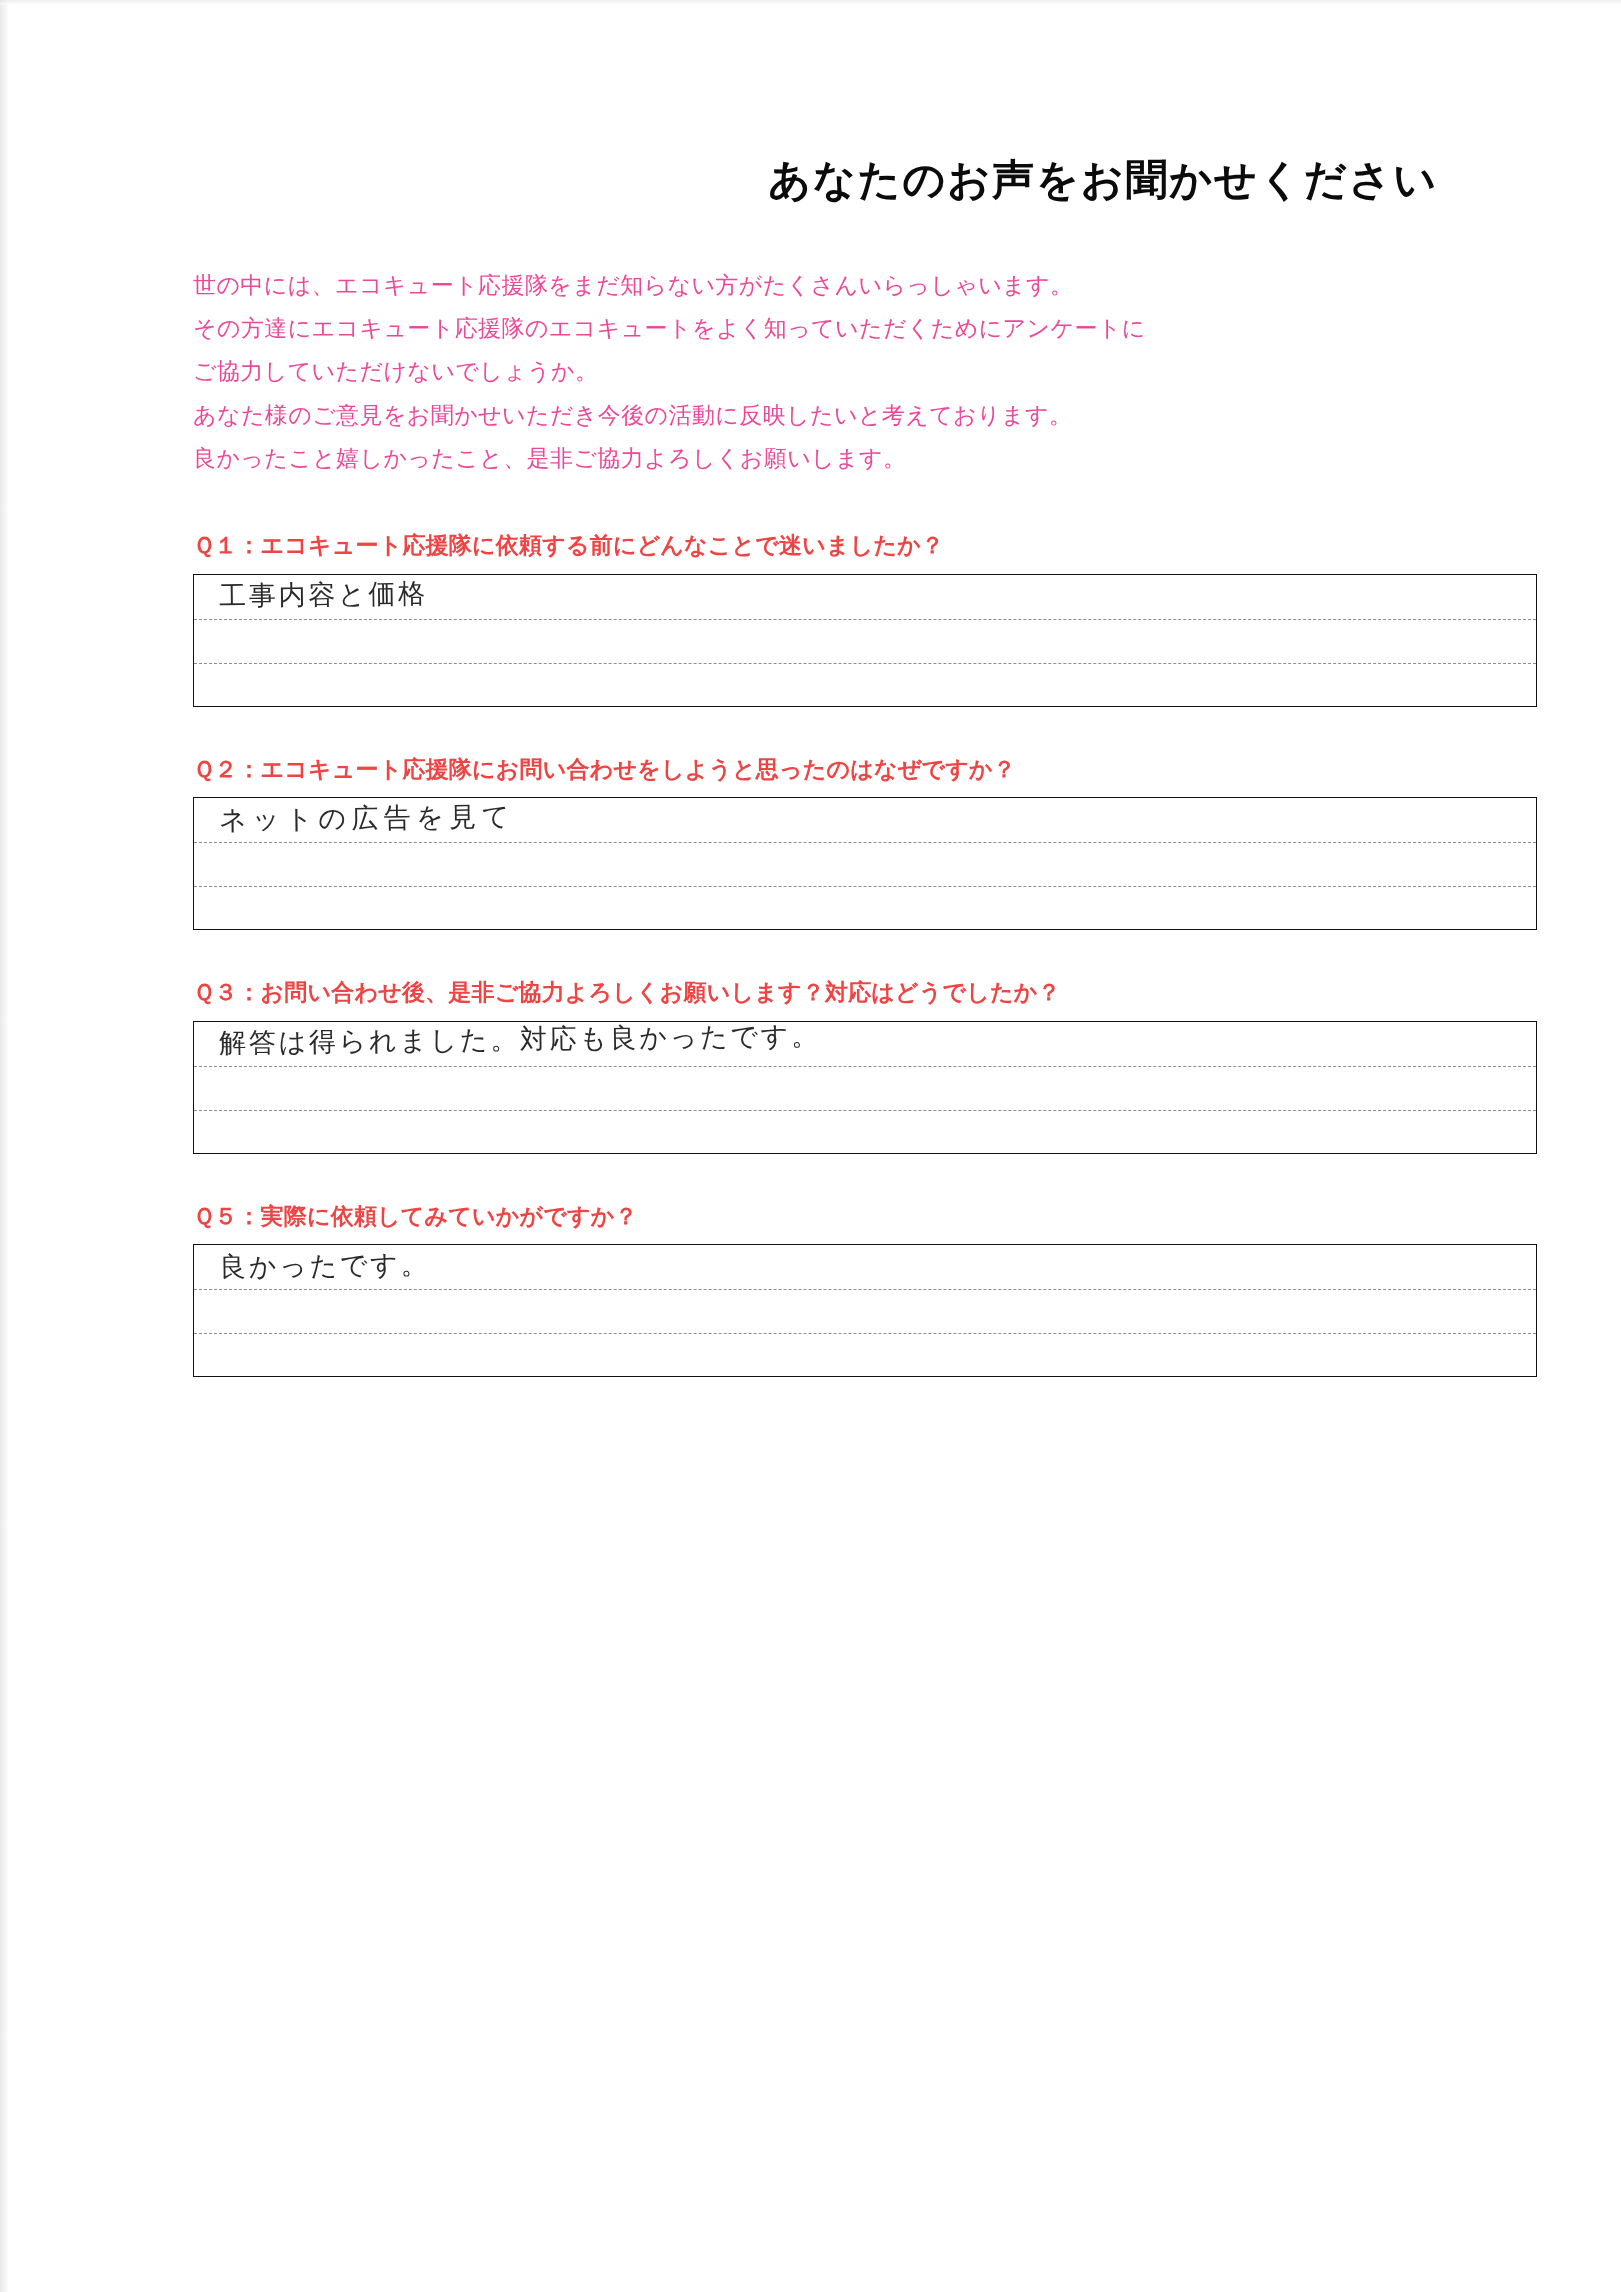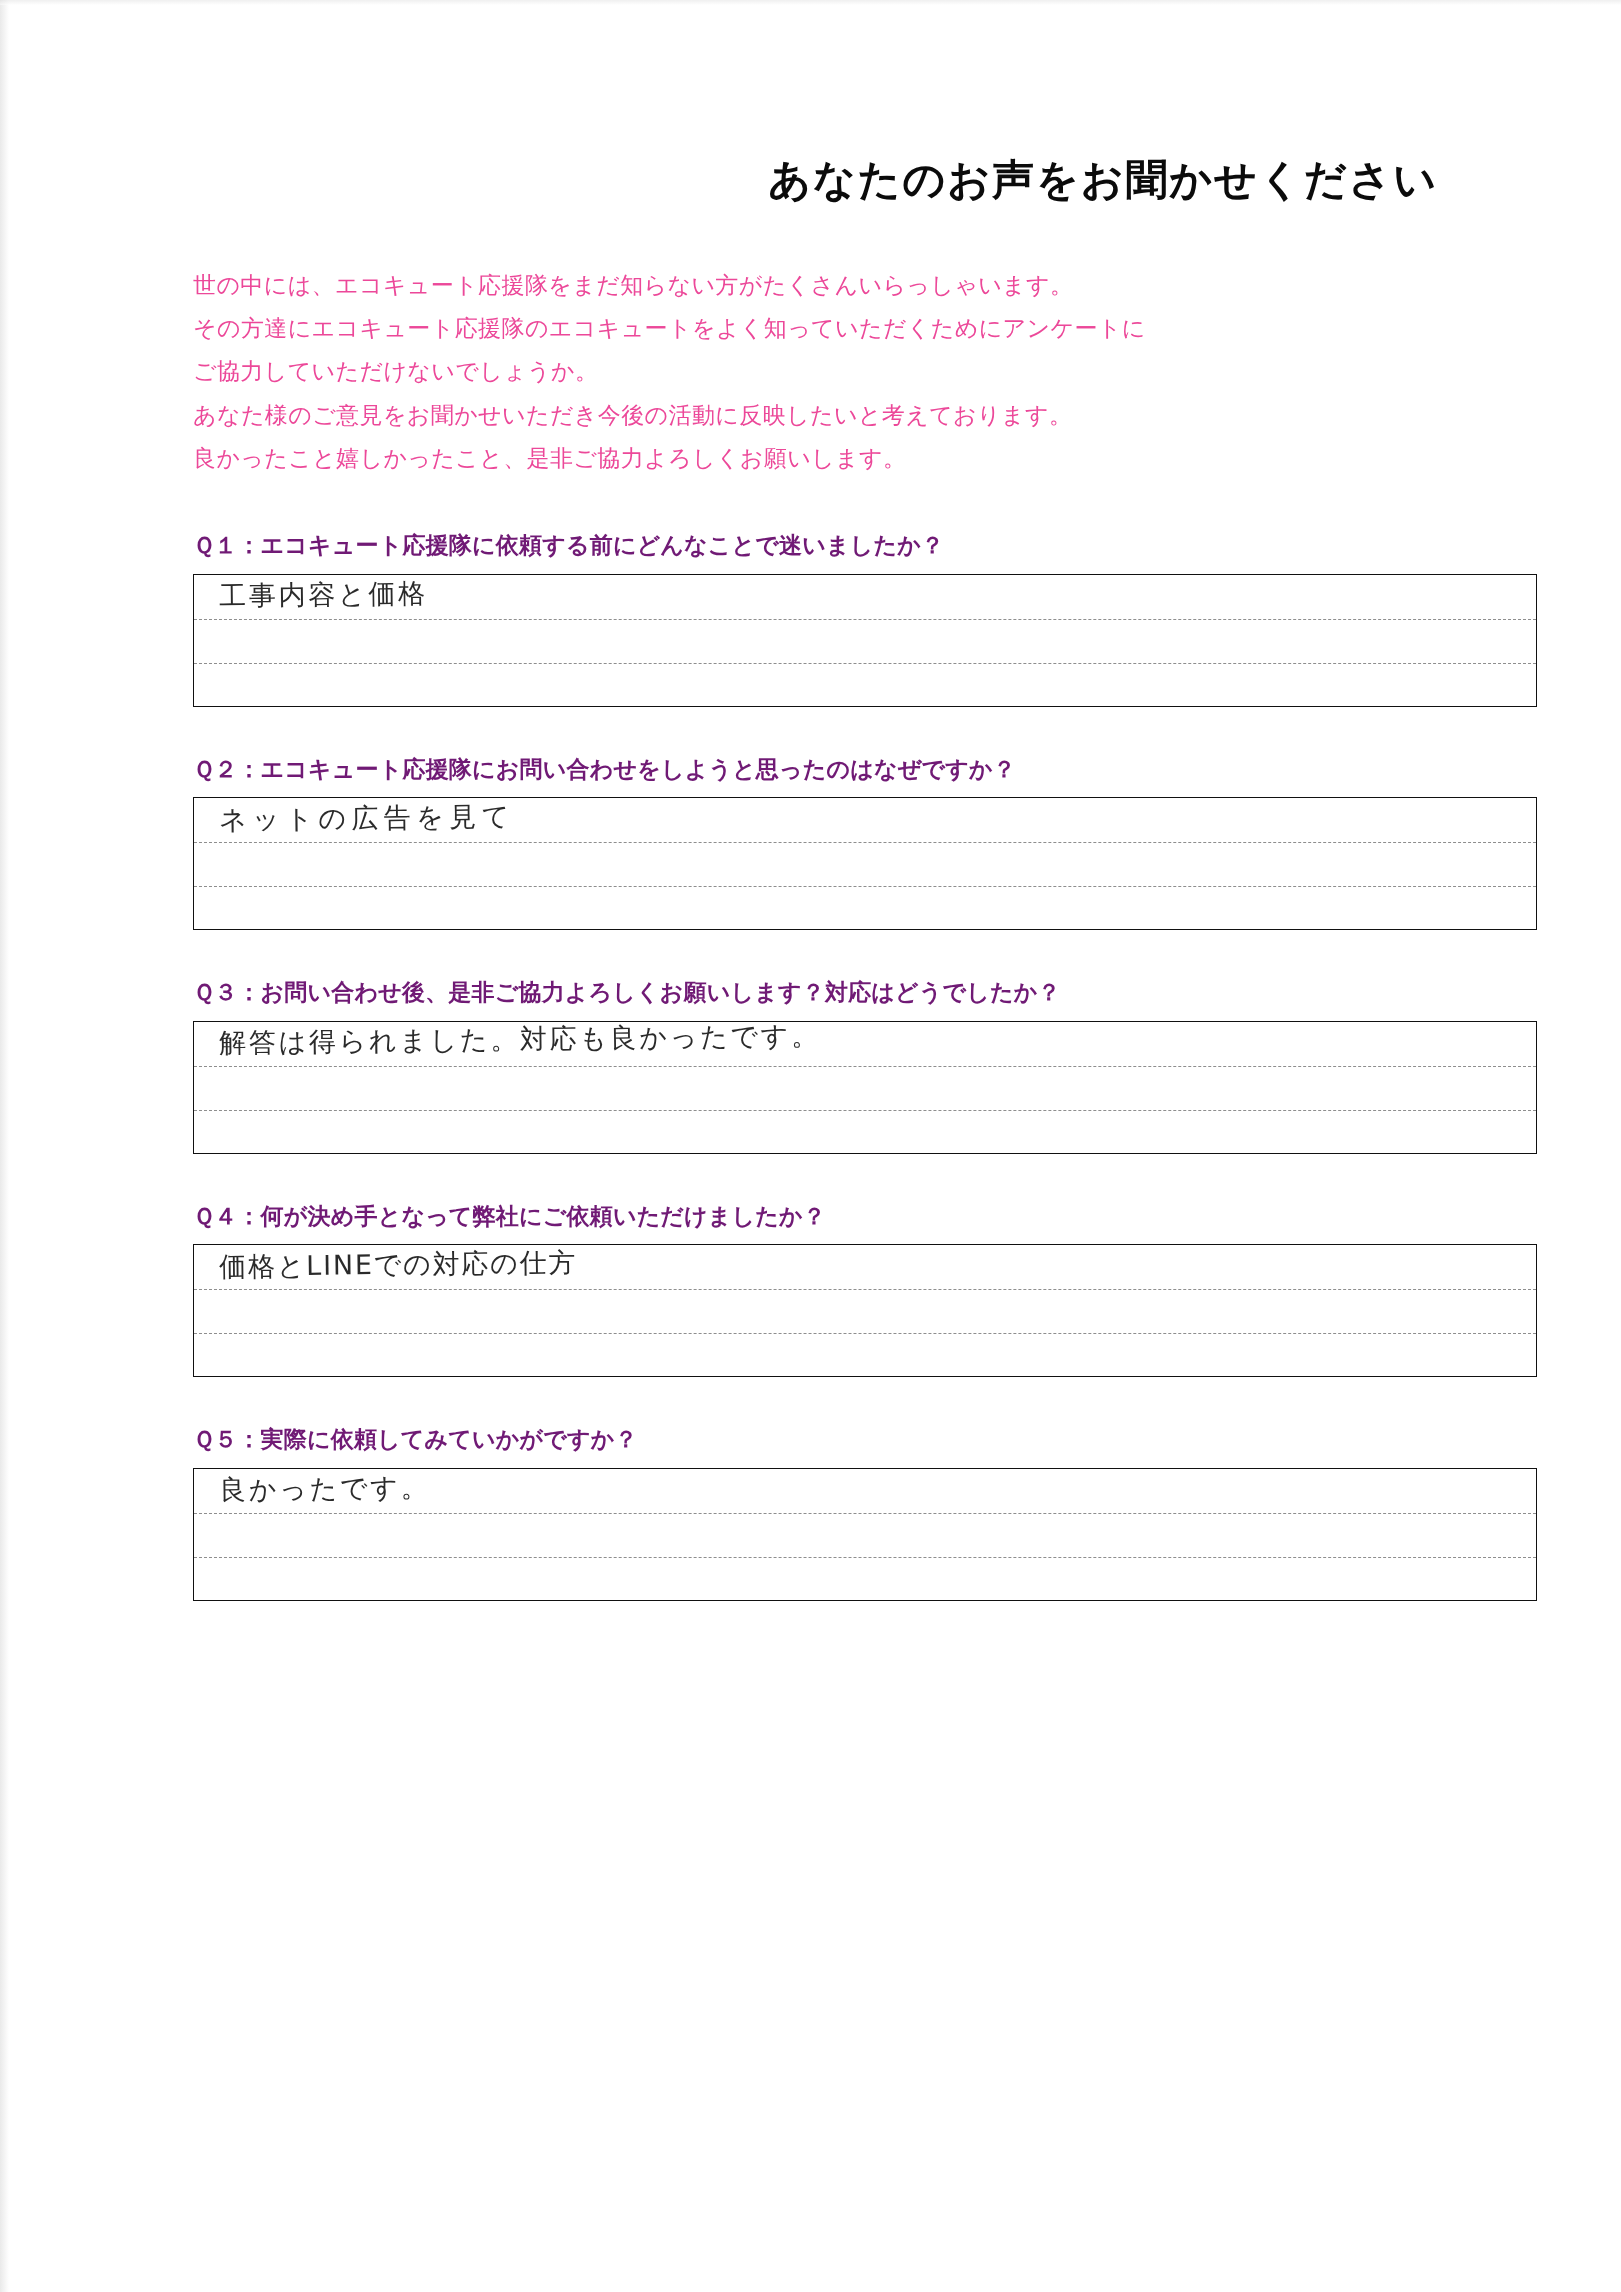--- a/index.html
+++ b/index.html
@@ -65,21 +65,21 @@
   .intro p {
     margin: 0;
     white-space: nowrap;
   }
   .question-block {
     margin-bottom: 47px;
   }
   .q-label {
     font-size: 23px;
     font-weight: bold;
-    color: #701a75;
+    color: #ef4444;
     margin: 0 0 12.5px 0;
     letter-spacing: 0.2px;
     white-space: nowrap;
   }
   .answer-box {
     position: relative;
     width: 1344px;
     height: 133px;
     border: 1.3px solid #111111;
     box-sizing: border-box;
@@ -148,28 +148,20 @@
 
     <div class="question-block">
       <p class="q-label">Ｑ３：お問い合わせ後、是非ご協力よろしくお願いします？対応はどうでしたか？</p>
       <div class="answer-box">
         <div class="rule r1"></div>
         <div class="rule r2"></div>
         <div class="handwriting hw-3">解答は得られました。対応も良かったです。</div>
       </div>
     </div>
 
-    <div class="question-block">
-      <p class="q-label">Ｑ４：何が決め手となって弊社にご依頼いただけましたか？</p>
-      <div class="answer-box">
-        <div class="rule r1"></div>
-        <div class="rule r2"></div>
-        <div class="handwriting hw-4">価格とLINEでの対応の仕方</div>
-      </div>
-    </div>
 
     <div class="question-block">
       <p class="q-label">Ｑ５：実際に依頼してみていかがですか？</p>
       <div class="answer-box">
         <div class="rule r1"></div>
         <div class="rule r2"></div>
         <div class="handwriting hw-5">良かったです。</div>
       </div>
     </div>
 

